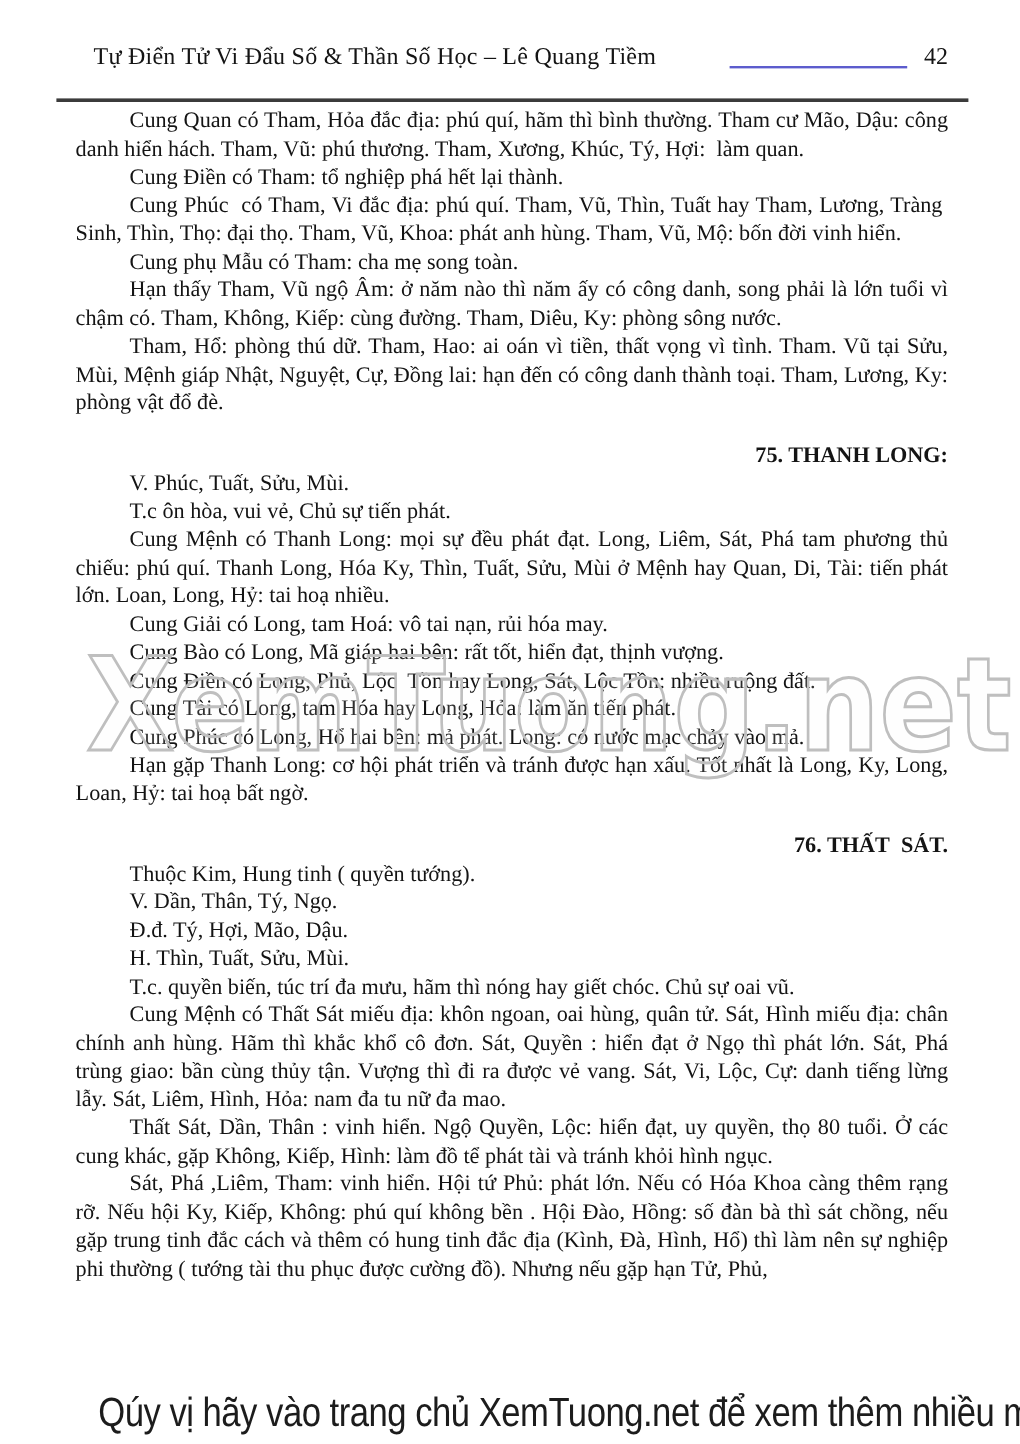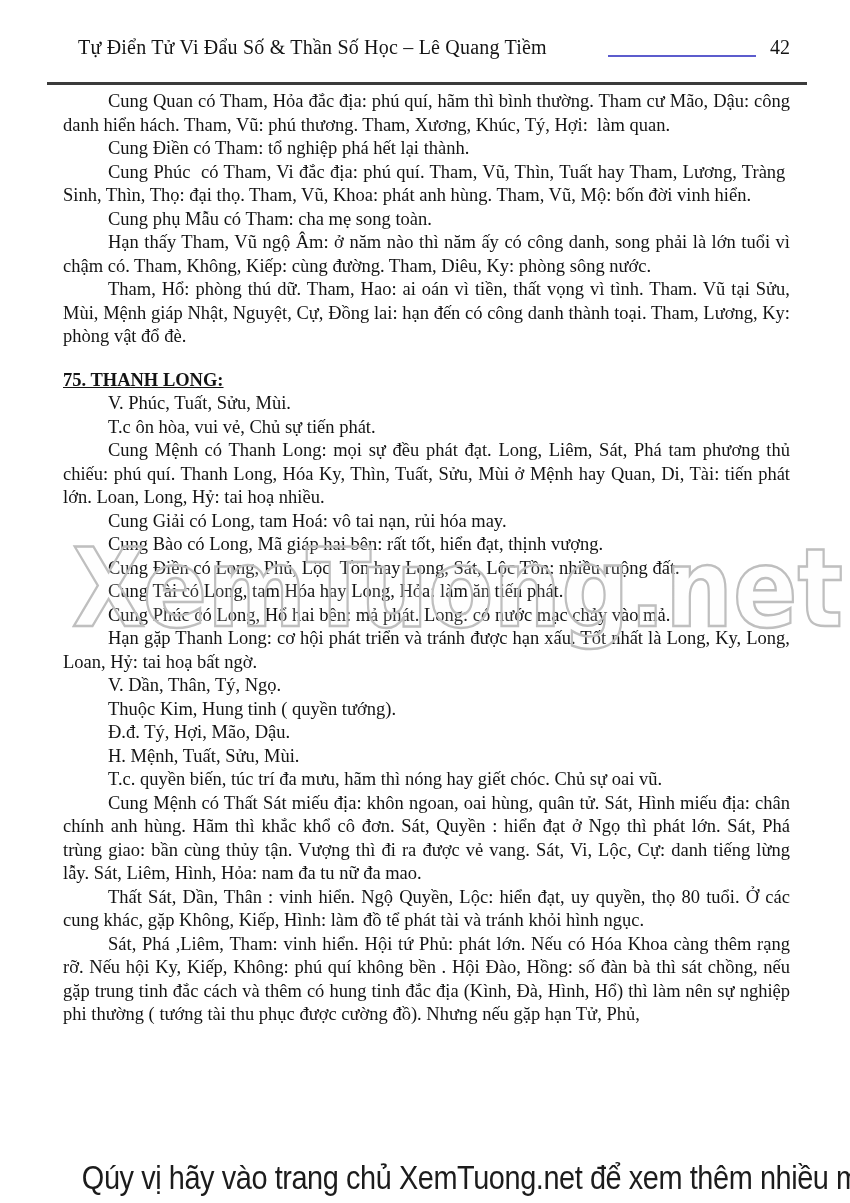--- a/index.html
+++ b/index.html
@@ -59,22 +59,21 @@
   .doc-body p.para {
     margin: 0;
     text-indent: 45px;
   }
   .doc-body h3.heading {
     margin: 20px 0 0 0;
     font-size: 18.5px;
     line-height: 23.5px;
     font-weight: bold;
     text-indent: 0;
-    text-align: left;
-    text-decoration: underline;
+    text-align: right;
   }
 
   
   .watermark {
     position: absolute;
     left: 72px; top: 524px;
     z-index: 2;
     pointer-events: none;
     font-family: "DejaVu Sans", sans-serif;
     font-weight: bold;
@@ -132,24 +131,25 @@
       <h3 class="heading">75. THANH LONG:</h3>
       <p class="para">V. Phúc, Tuất, Sửu, Mùi.</p>
       <p class="para">T.c ôn hòa, vui vẻ, Chủ sự tiến phát.</p>
       <p class="para">Cung Mệnh có Thanh Long: mọi sự đều phát đạt. Long, Liêm, Sát, Phá tam phương thủ chiếu: phú quí. Thanh Long, Hóa Ky, Thìn, Tuất, Sửu, Mùi ở Mệnh hay Quan, Di, Tài: tiến phát lớn. Loan, Long, Hỷ: tai hoạ nhiều.</p>
       <p class="para">Cung Giải có Long, tam Hoá: vô tai nạn, rủi hóa may.</p>
       <p class="para">Cung Bào có Long, Mã giáp hai bên: rất tốt, hiển đạt, thịnh vượng.</p>
       <p class="para">Cung Điền có Long, Phủ, Lộc&nbsp; Tồn hay Long, Sát, Lộc Tồn: nhiều ruộng đất.</p>
       <p class="para">Cung Tài có Long, tam Hóa hay Long, Hỏa: làm ăn tiến phát.</p>
       <p class="para">Cung Phúc có Long, Hổ hai bên: mả phát. Long: có nước mạc chảy vào mả.</p>
       <p class="para">Hạn gặp Thanh Long: cơ hội phát triển và tránh được hạn xấu. Tốt nhất là Long, Ky, Long, Loan, Hỷ: tai hoạ bất ngờ.</p>
+      <h3 class="heading">76. THẤT&nbsp; SÁT.</h3>
+      <p class="para">Thuộc Kim, Hung tinh ( quyền tướng).</p>
       <p class="para">V. Dần, Thân, Tý, Ngọ.</p>
-      <p class="para">Thuộc Kim, Hung tinh ( quyền tướng).</p>
       <p class="para">Đ.đ. Tý, Hợi, Mão, Dậu.</p>
-      <p class="para">H. Mệnh, Tuất, Sửu, Mùi.</p>
+      <p class="para">H. Thìn, Tuất, Sửu, Mùi.</p>
       <p class="para">T.c. quyền biến, túc trí đa mưu, hãm thì nóng hay giết chóc. Chủ sự oai vũ.</p>
       <p class="para">Cung Mệnh có Thất Sát miếu địa: khôn ngoan, oai hùng, quân tử. Sát, Hình miếu địa: chân chính anh hùng. Hãm thì khắc khổ cô đơn. Sát, Quyền : hiển đạt ở Ngọ thì phát lớn. Sát, Phá trùng giao: bần cùng thủy tận. Vượng thì đi ra được vẻ vang. Sát, Vi, Lộc, Cự: danh tiếng lừng lẫy. Sát, Liêm, Hình, Hỏa: nam đa tu nữ đa mao.</p>
       <p class="para">Thất Sát, Dần, Thân : vinh hiển. Ngộ Quyền, Lộc: hiển đạt, uy quyền, thọ 80 tuổi. Ở các cung khác, gặp Không, Kiếp, Hình: làm đồ tể phát tài và tránh khỏi hình ngục.</p>
       <p class="para">Sát, Phá ,Liêm, Tham: vinh hiển. Hội tứ Phủ: phát lớn. Nếu có Hóa Khoa càng thêm rạng rỡ. Nếu hội Ky, Kiếp, Không: phú quí không bền . Hội Đào, Hồng: số đàn bà thì sát chồng, nếu gặp trung tinh đắc cách và thêm có hung tinh đắc địa (Kình, Đà, Hình, Hổ) thì làm nên sự nghiệp phi thường ( tướng tài thu phục được cường đồ). Nhưng nếu gặp hạn Tử, Phủ,</p>
     </div>
 
   <div class="watermark">XemTuong.net</div>
 
   <div class="footer">
     <span class="footer-text">Qúy vị hãy vào trang chủ XemTuong.net để xem thêm nhiều mục hay khác</span>

